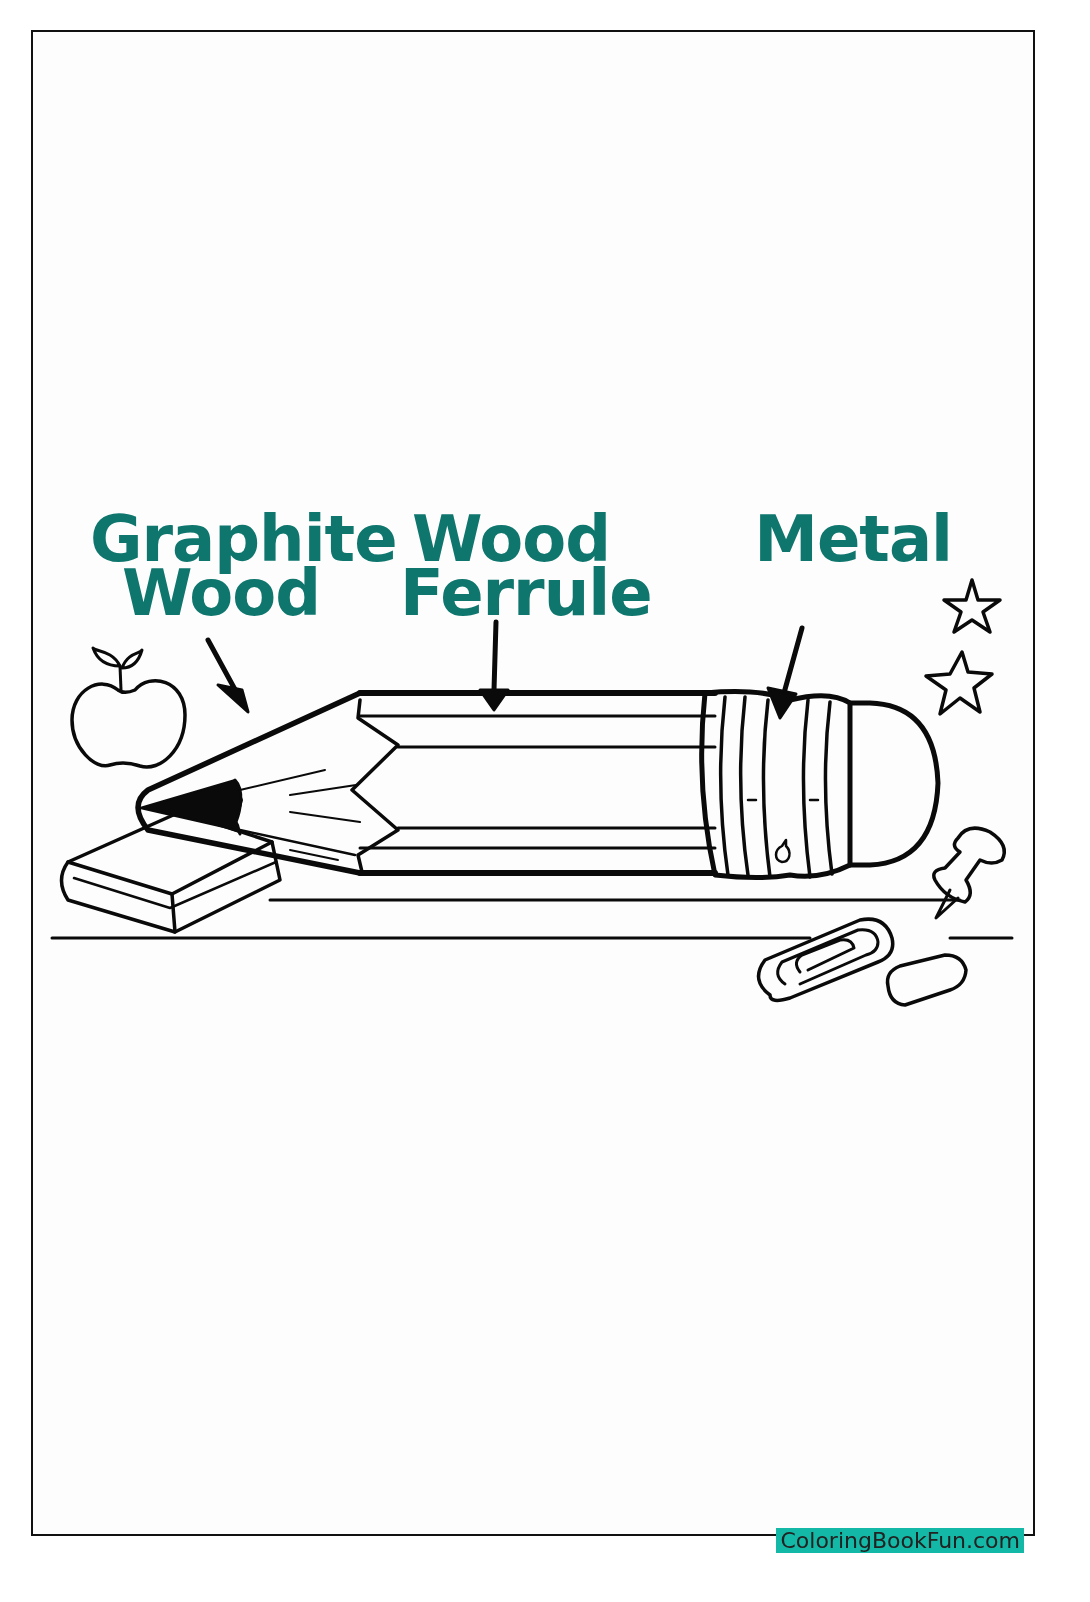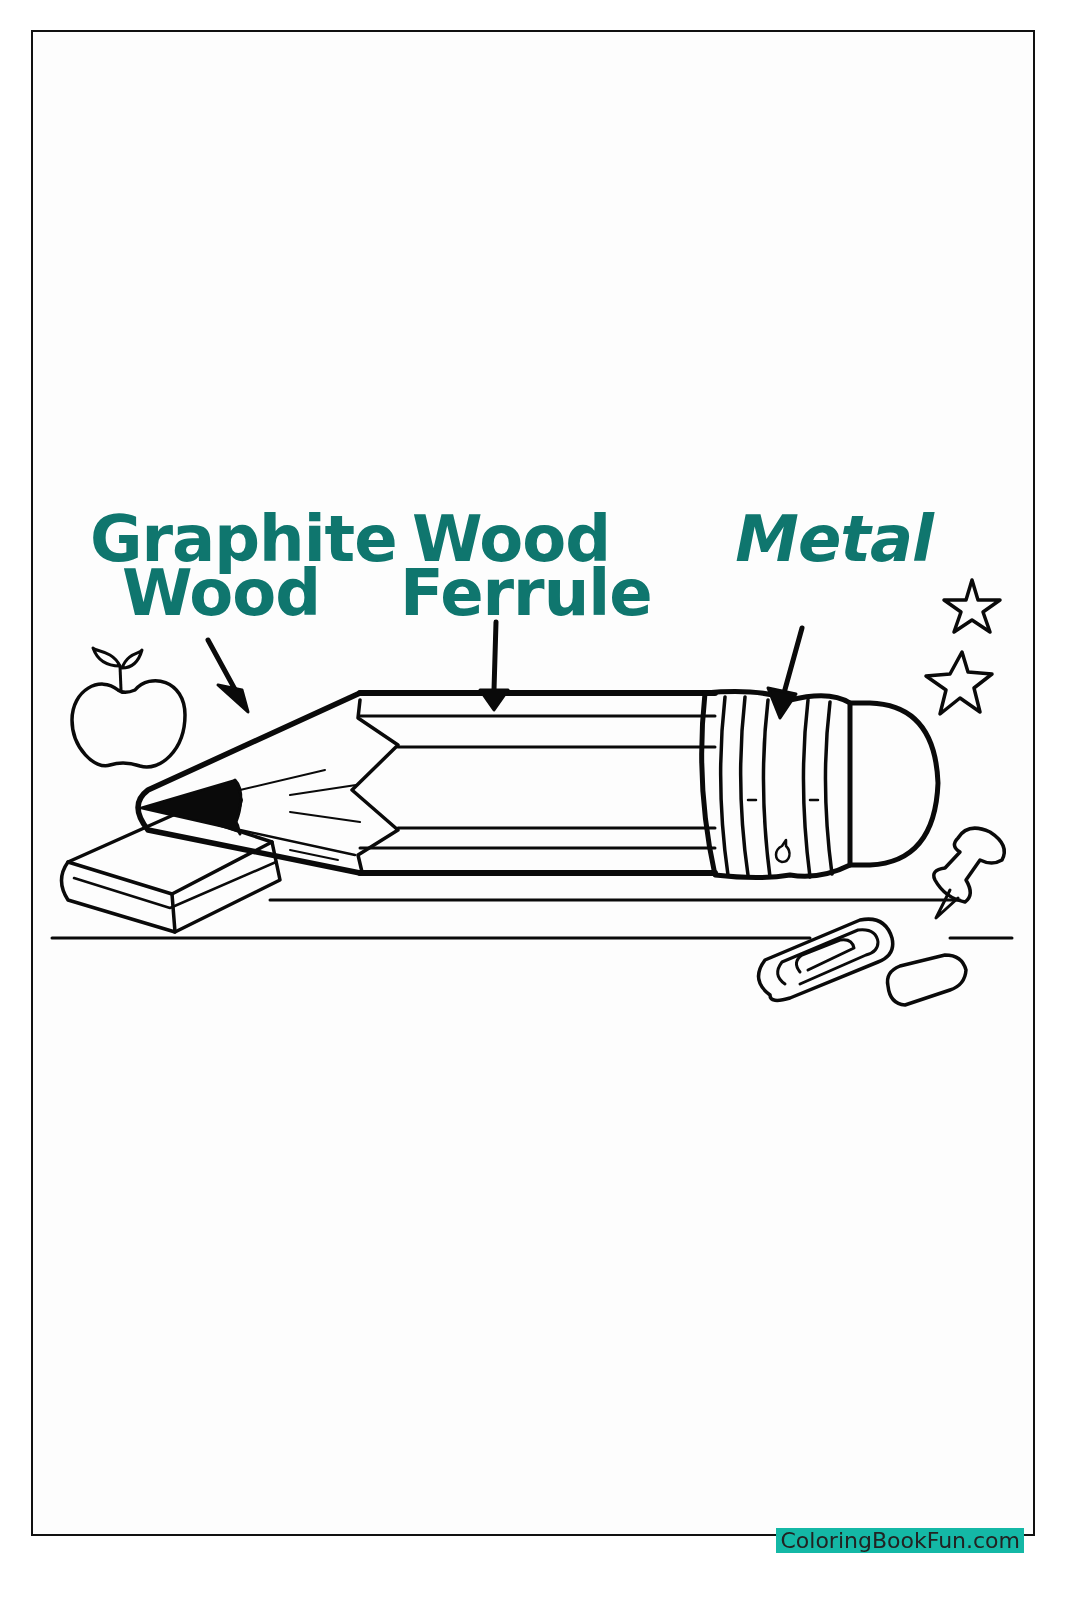--- a/index.html
+++ b/index.html
@@ -110,17 +110,17 @@
 <div class="label" style="left:90px; top:512px; width:230px;">
   <div>Graphite</div>
   <div>Wood</div>
 </div>
 
 <div class="label" style="left:400px; top:512px; width:210px;">
   <div>Wood</div>
   <div>Ferrule</div>
 </div>
 
-<div class="label" style="left:713px; top:512px; width:220px;font-style:italic;">
+<div class="label" style="left:732px; top:512px; width:220px;">
   <div>Metal</div>
 </div>
 
 <div class="watermark">ColoringBookFun.com</div>
 
 </body></html>

